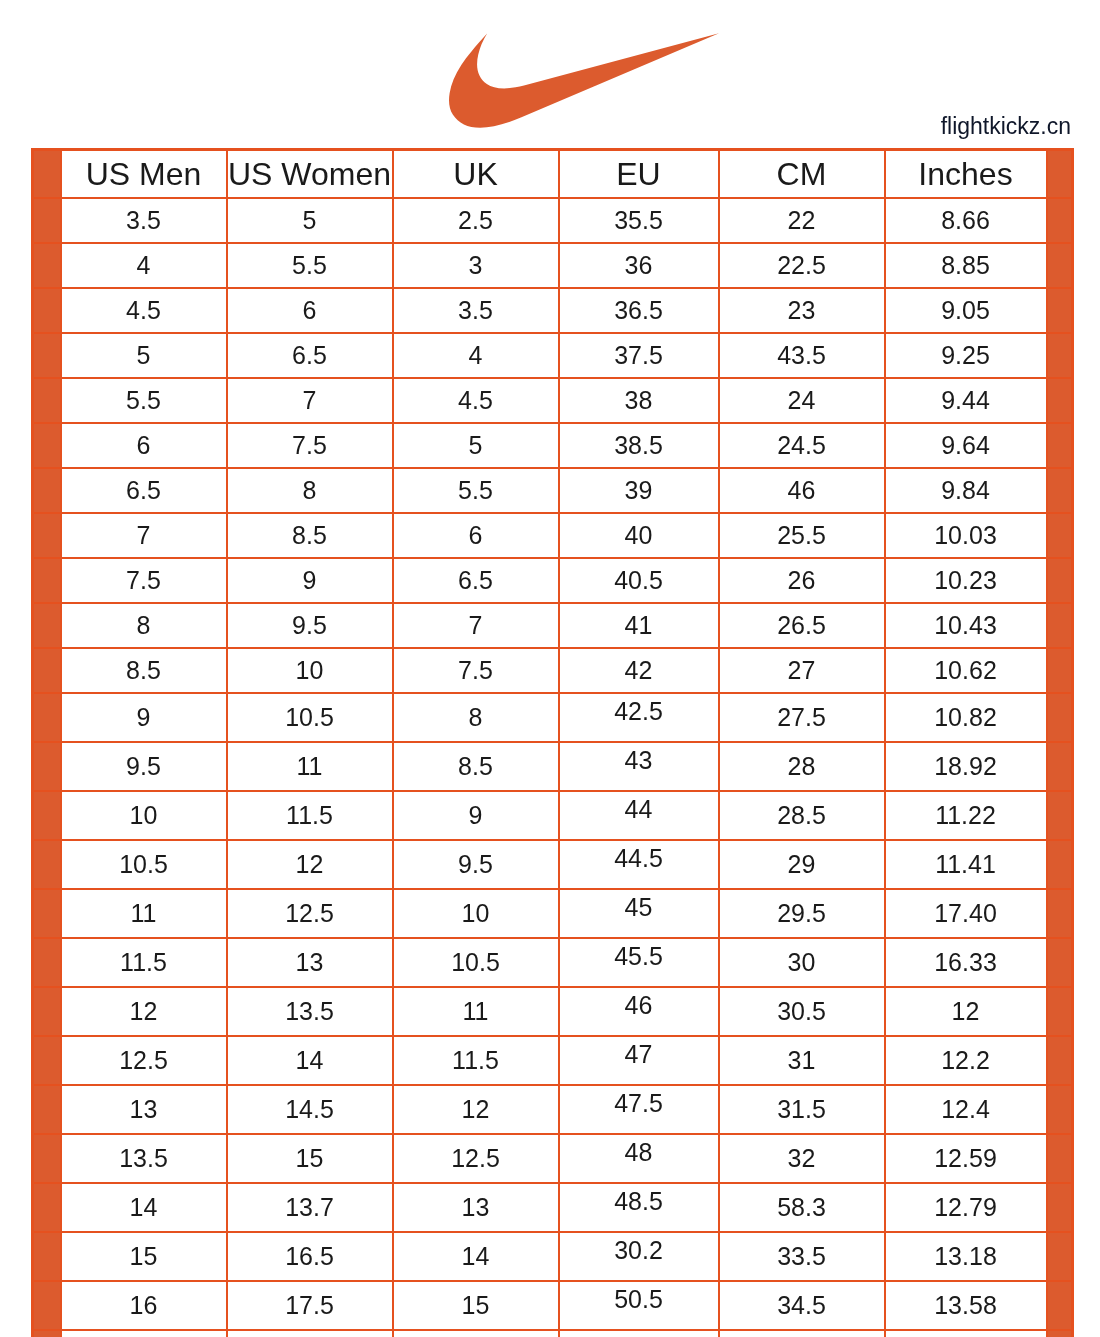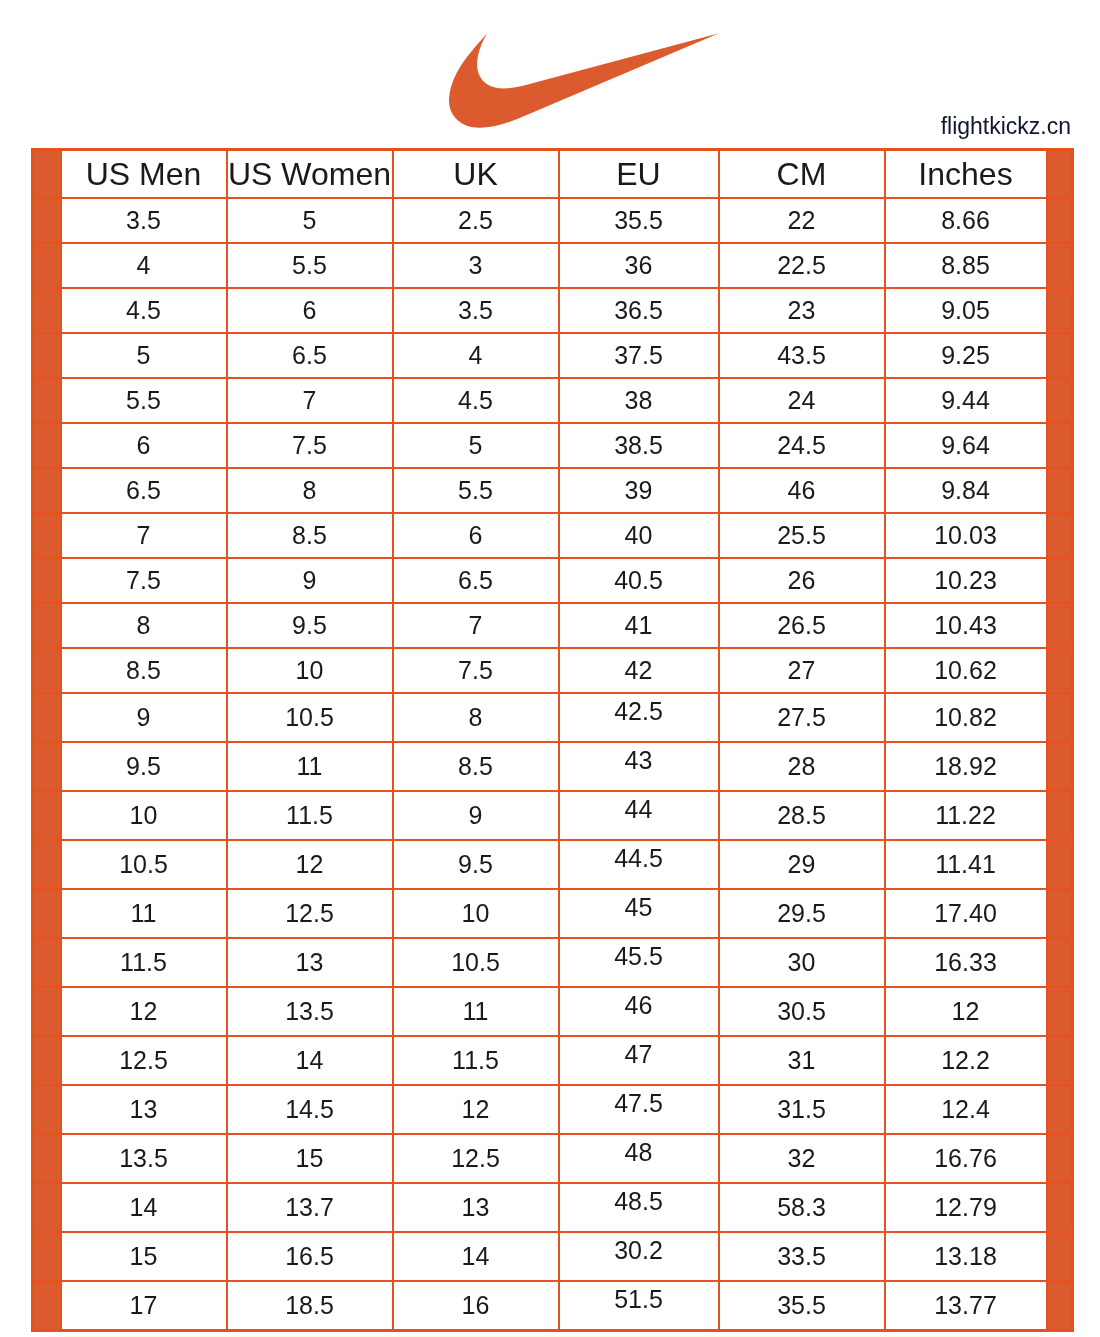--- a/index.html
+++ b/index.html
@@ -303,21 +303,21 @@
           <td>12.4</td>
           <td class="bar"></td>
         </tr>
         <tr>
           <td class="bar"></td>
           <td>13.5</td>
           <td>15</td>
           <td>12.5</td>
           <td class="raised">48</td>
           <td>32</td>
-          <td>16.76</td>
+          <td>12.59</td>
           <td class="bar"></td>
         </tr>
         <tr>
           <td class="bar"></td>
           <td>14</td>
           <td>13.7</td>
           <td>13</td>
           <td class="raised">48.5</td>
           <td>58.3</td>
           <td>12.79</td>
@@ -328,20 +328,30 @@
           <td>15</td>
           <td>16.5</td>
           <td>14</td>
           <td class="raised">30.2</td>
           <td>33.5</td>
           <td>13.18</td>
           <td class="bar"></td>
         </tr>
         <tr>
           <td class="bar"></td>
+          <td>16</td>
+          <td>17.5</td>
+          <td>15</td>
+          <td class="raised">50.5</td>
+          <td>34.5</td>
+          <td>13.58</td>
+          <td class="bar"></td>
+        </tr>
+        <tr>
+          <td class="bar"></td>
           <td>17</td>
           <td>18.5</td>
           <td>16</td>
           <td class="raised">51.5</td>
           <td>35.5</td>
           <td>13.77</td>
           <td class="bar"></td>
         </tr>
       </tbody>
   </table>

